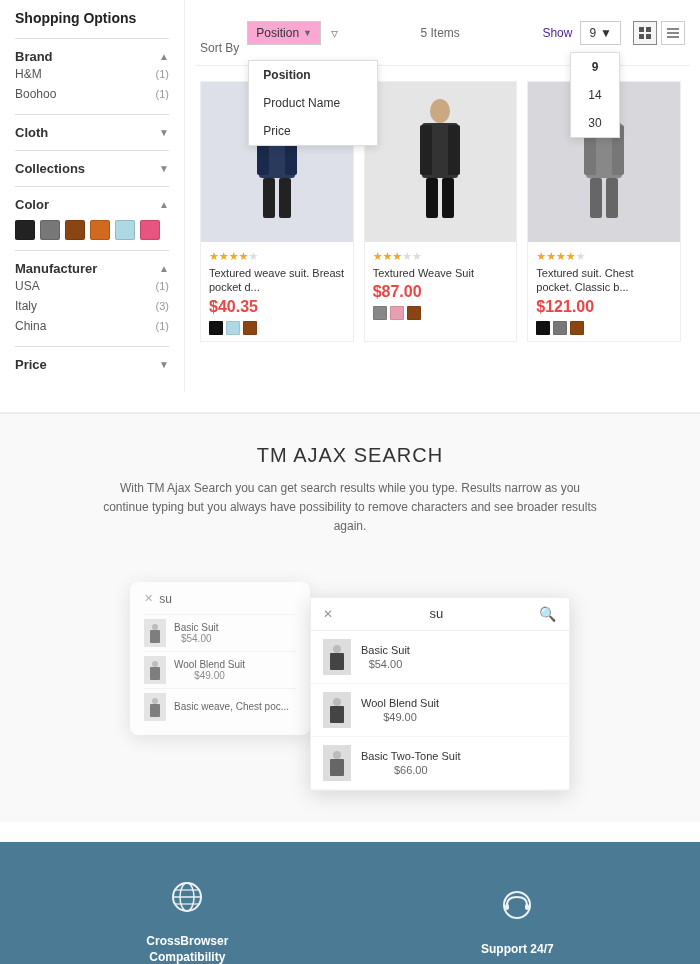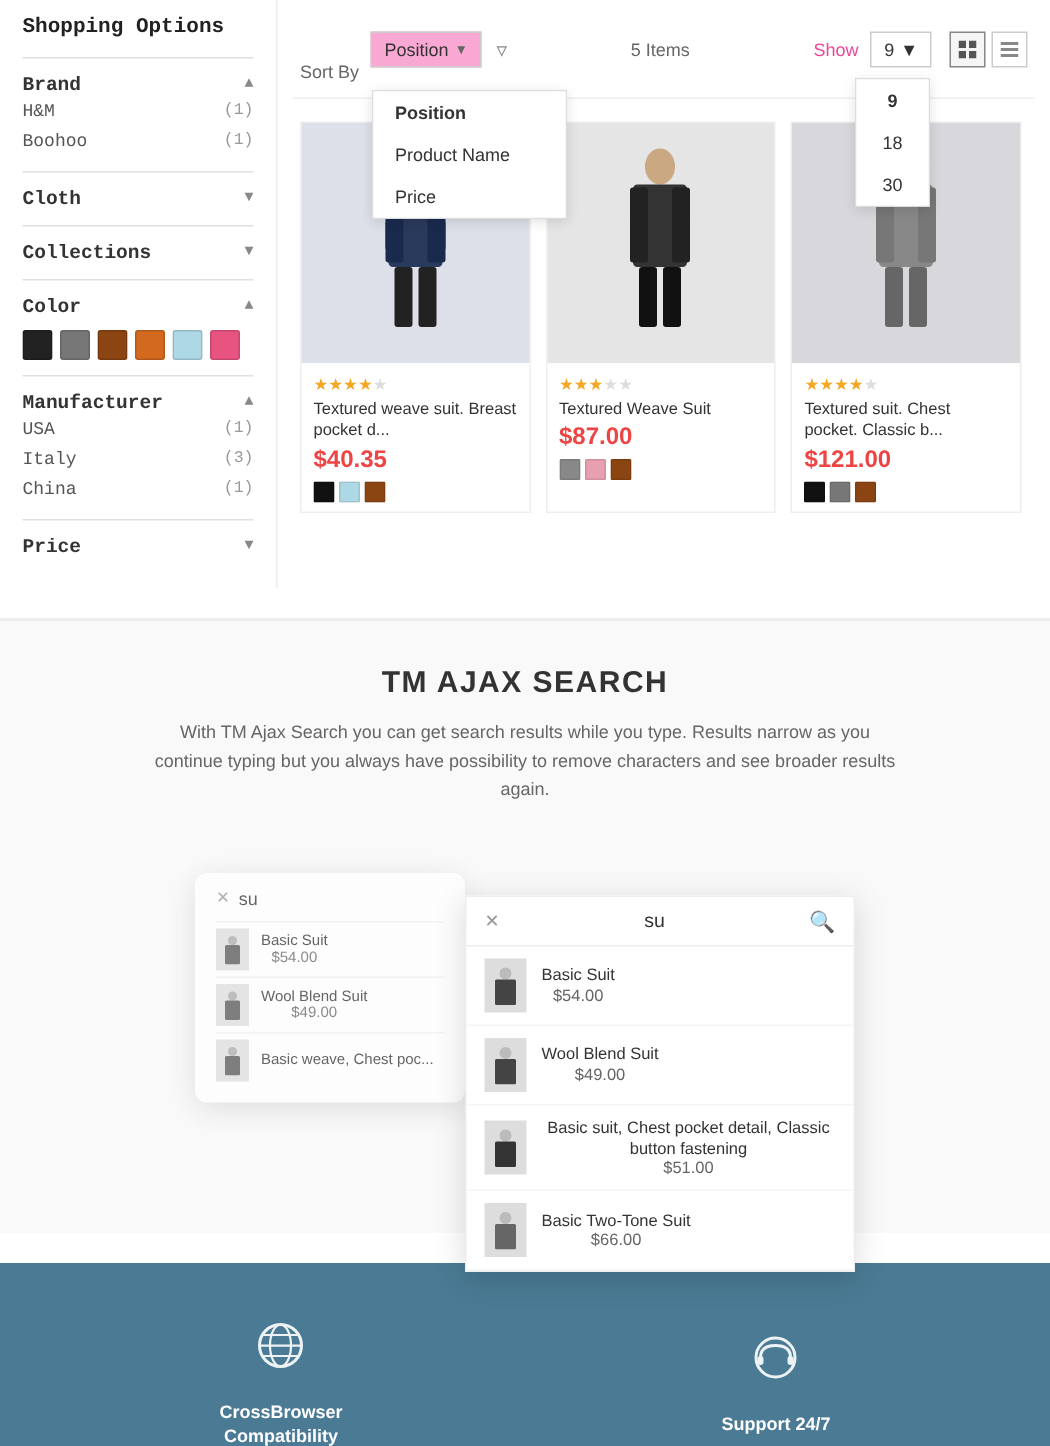--- a/index.html
+++ b/index.html
@@ -1,20 +1,20 @@
 <!DOCTYPE html>
 <html><head>
   <meta charset="utf-8">
   <style>
     * { box-sizing: border-box; margin: 0; padding: 0; }
     body { font-family: Arial, sans-serif; font-size: 13px; color: #333; background: #fff; width: 700px; }
 
     
     .page-layout { display: flex; width: 700px; }
-    .sidebar { width: 185px; min-width: 185px; padding: 10px 15px; border-right: 1px solid #eee; font-family: Liberation Mono, monospace; }
+    .sidebar { width: 185px; min-width: 185px; padding: 10px 15px; border-right: 1px solid #eee; }
     .sidebar-title { font-size: 14px; font-weight: bold; margin-bottom: 12px; color: #222; }
 
     .filter-section { border-top: 1px solid #e0e0e0; padding: 10px 0; }
     .filter-header { display: flex; justify-content: space-between; align-items: center; cursor: pointer; font-size: 13px; font-weight: 600; color: #333; }
     .filter-header .chevron { font-size: 10px; color: #888; }
 
     .filter-item { display: flex; justify-content: space-between; align-items: center; padding: 3px 0; font-size: 12px; color: #555; }
     .filter-item .count { color: #999; font-size: 11px; }
 
     .color-swatches { display: flex; gap: 5px; flex-wrap: wrap; margin-top: 8px; }
@@ -24,21 +24,21 @@
     .main-content { flex: 1; padding: 0 10px; position: relative; }
 
     
     .toolbar { display: flex; align-items: center; gap: 8px; padding: 10px 5px; border-bottom: 1px solid #eee; margin-bottom: 10px; position: relative; }
     .toolbar-label { font-size: 12px; color: #666; margin-top: 31px; }
     .toolbar-select { display: flex; align-items: center; border: 1px solid #ccc; padding: 4px 8px; font-size: 12px; gap: 4px; cursor: pointer; background: #f9a8d4; position: relative; }
     .toolbar-select .sel-text { color: #333; }
     .toolbar-select .chevron-down { font-size: 9px; color: #666; }
     .filter-icon { color: #888; font-size: 14px; margin-left: 2px; }
     .items-count { flex: 1; text-align: center; font-size: 12px; color: #666; }
-    .show-label { font-size: 12px; color: #ec4899; }
+    .show-label { font-size: 12px; color: #4c1d95; }
     .show-select { border: 1px solid #ccc; padding: 4px 8px; font-size: 12px; display: flex; align-items: center; gap: 4px; cursor: pointer; background: #fff; position: relative; }
     .view-icons { display: flex; gap: 4px; margin-left: 4px; }
     .view-icon { width: 24px; height: 24px; border: 1px solid #ccc; display: flex; align-items: center; justify-content: center; cursor: pointer; }
     .view-icon.active { border-color: #888; background: #f5f5f5; }
 
     
     .dropdown-menu { position: absolute; top: 38px; left: 0; background: #fff; border: 1px solid #ddd; box-shadow: 0 2px 8px rgba(0,0,0,0.12); z-index: 100; min-width: 130px; }
     .dropdown-item { padding: 7px 14px; font-size: 12px; color: #333; cursor: pointer; background: #fff; }
     .dropdown-item.active { font-weight: bold; }
 
@@ -54,21 +54,21 @@
     .product-info { padding: 8px 8px 6px; }
     .product-stars { color: #f5a623; font-size: 11px; margin-bottom: 3px; }
     .product-stars .star-empty { color: #ddd; }
     .product-name { font-size: 11px; color: #333; margin-bottom: 3px; line-height: 1.3; }
     .product-price { font-size: 16px; color: #e44; font-weight: bold; margin-bottom: 5px; }
     .product-colors { display: flex; gap: 3px; }
     .product-color { width: 14px; height: 14px; border-radius: 1px; border: 1px solid rgba(0,0,0,0.1); }
 
     
     .ajax-section { background: #f9f9f9; padding: 30px 20px; text-align: center; margin-top: 20px; border-top: 2px solid #eee; }
-    .ajax-title { font-size: 20px; font-weight: bold; color: #333; margin-bottom: 12px; letter-spacing: 1px; }
+    .ajax-title { font-size: 20px; font-weight: normal; color: #333; margin-bottom: 12px; letter-spacing: 1px; }
     .ajax-desc { font-size: 12px; color: #666; line-height: 1.6; max-width: 500px; margin: 0 auto 25px; }
 
     .search-demo { position: relative; display: flex; justify-content: center; align-items: flex-start; margin: 0 auto; max-width: 500px; height: 230px; }
 
     
     .search-small { position: absolute; left: 20px; top: 10px; width: 180px; background: #fff; border-radius: 50px; box-shadow: 0 4px 20px rgba(0,0,0,0.15); padding: 10px 14px; z-index: 2; }
     .search-small-bar { display: flex; align-items: center; gap: 6px; margin-bottom: 8px; }
     .search-small-bar .x-btn { font-size: 11px; color: #999; }
     .search-small-bar .query { font-size: 12px; color: #333; }
     .search-result-item { display: flex; align-items: center; gap: 8px; padding: 4px 0; border-top: 1px solid #f0f0f0; }
@@ -192,21 +192,21 @@
       </div>
       <span class="filter-icon">▿</span>
       <span class="items-count">5 Items</span>
       <span class="show-label">Show</span>
       <div class="show-select" style="position:relative;">
         <span>9</span>
         <span class="chevron-down">▼</span>
 
         <div class="show-dropdown" style="top:30px;right:0;left:auto;">
           <div class="dropdown-item active">9</div>
-          <div class="dropdown-item">18</div>
+          <div class="dropdown-item">14</div>
           <div class="dropdown-item">30</div>
         </div>
       </div>
       <div class="view-icons">
         <div class="view-icon active">
           <svg width="12" height="12" viewBox="0 0 12 12">
               <rect x="0" y="0" width="5" height="5" fill="#555"></rect>
               <rect x="7" y="0" width="5" height="5" fill="#555"></rect>
               <rect x="0" y="7" width="5" height="5" fill="#555"></rect>
               <rect x="7" y="7" width="5" height="5" fill="#555"></rect>
@@ -384,32 +384,20 @@
         </div>
         <div class="search-large-info">
           <div class="name">Wool Blend Suit</div>
           <div class="price">$49.00</div>
         </div>
       </div>
       <div class="search-large-result">
         <div class="search-large-thumb">
           <svg width="18" height="26" viewBox="0 0 18 26">
               <ellipse cx="9" cy="5" rx="4" ry="4" fill="#bbb"></ellipse>
-              <rect x="2" y="9" width="14" height="17" rx="1" fill="#333"></rect>
-            </svg>
-        </div>
-        <div class="search-large-info">
-          <div class="name">Basic suit, Chest pocket detail, Classic button fastening</div>
-          <div class="price">$51.00</div>
-        </div>
-      </div>
-      <div class="search-large-result">
-        <div class="search-large-thumb">
-          <svg width="18" height="26" viewBox="0 0 18 26">
-              <ellipse cx="9" cy="5" rx="4" ry="4" fill="#bbb"></ellipse>
               <rect x="2" y="9" width="14" height="17" rx="1" fill="#666"></rect>
             </svg>
         </div>
         <div class="search-large-info">
           <div class="name">Basic Two-Tone Suit</div>
           <div class="price">$66.00</div>
         </div>
       </div>
     </div>
   </div>

